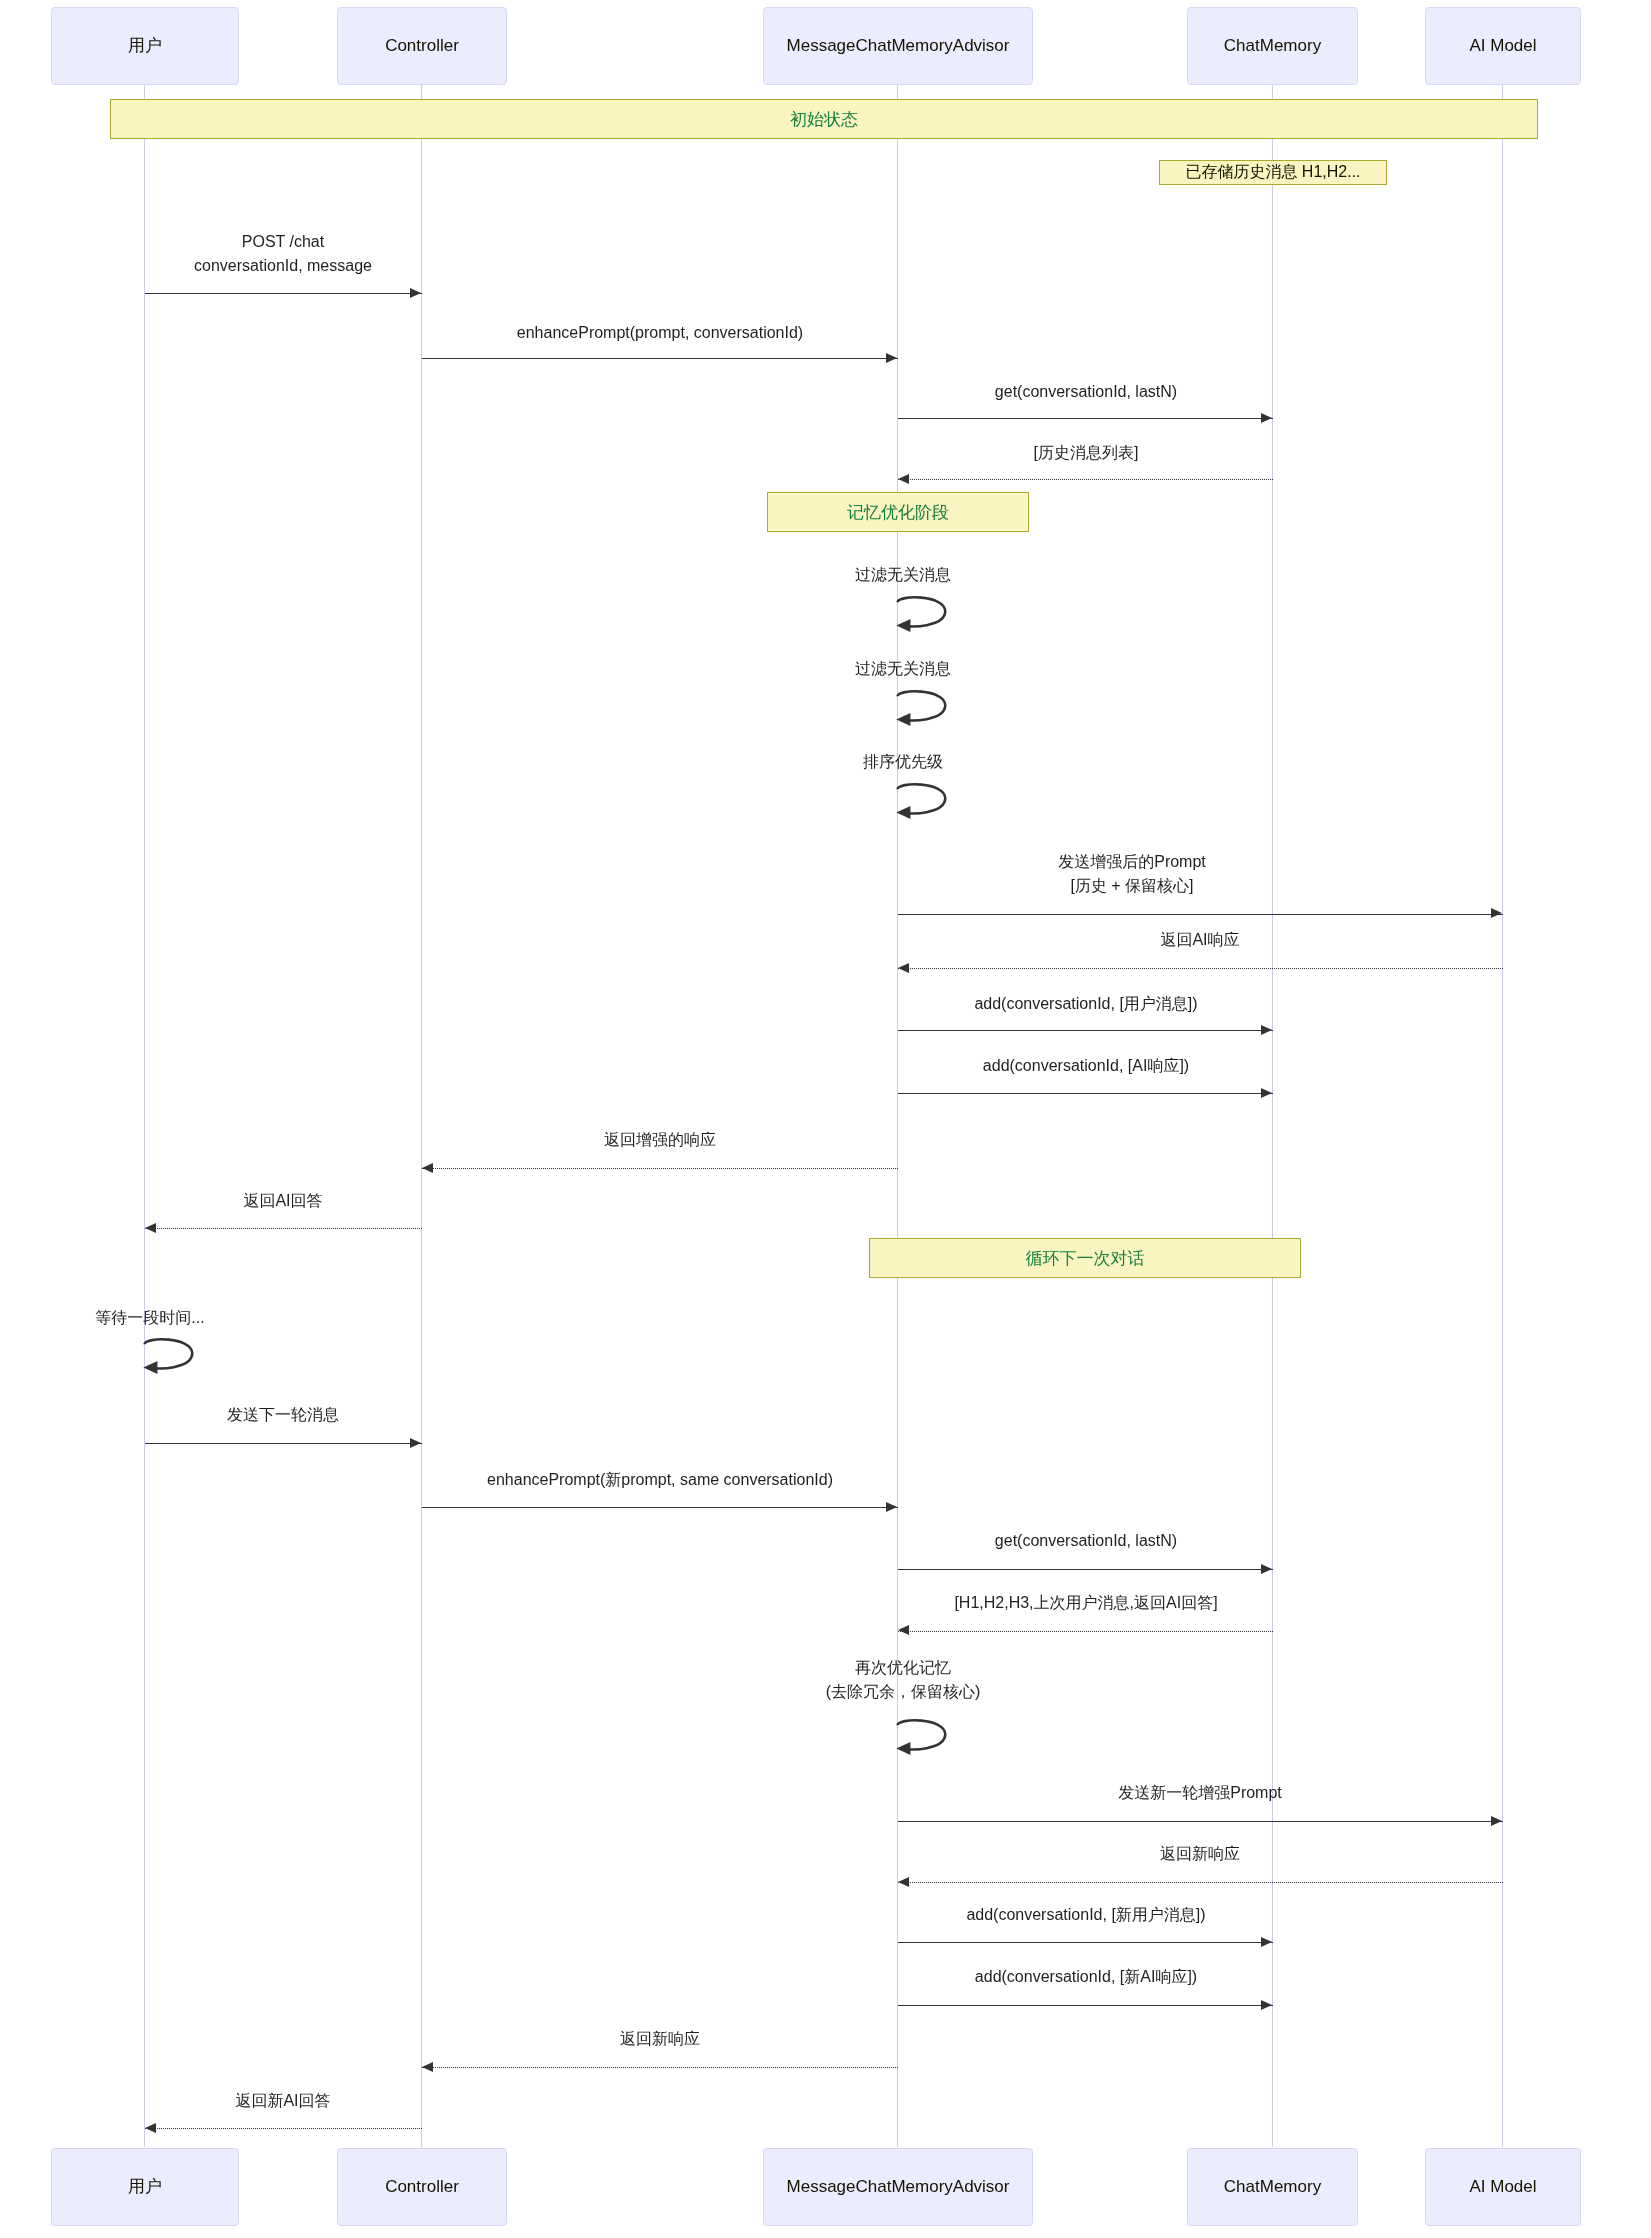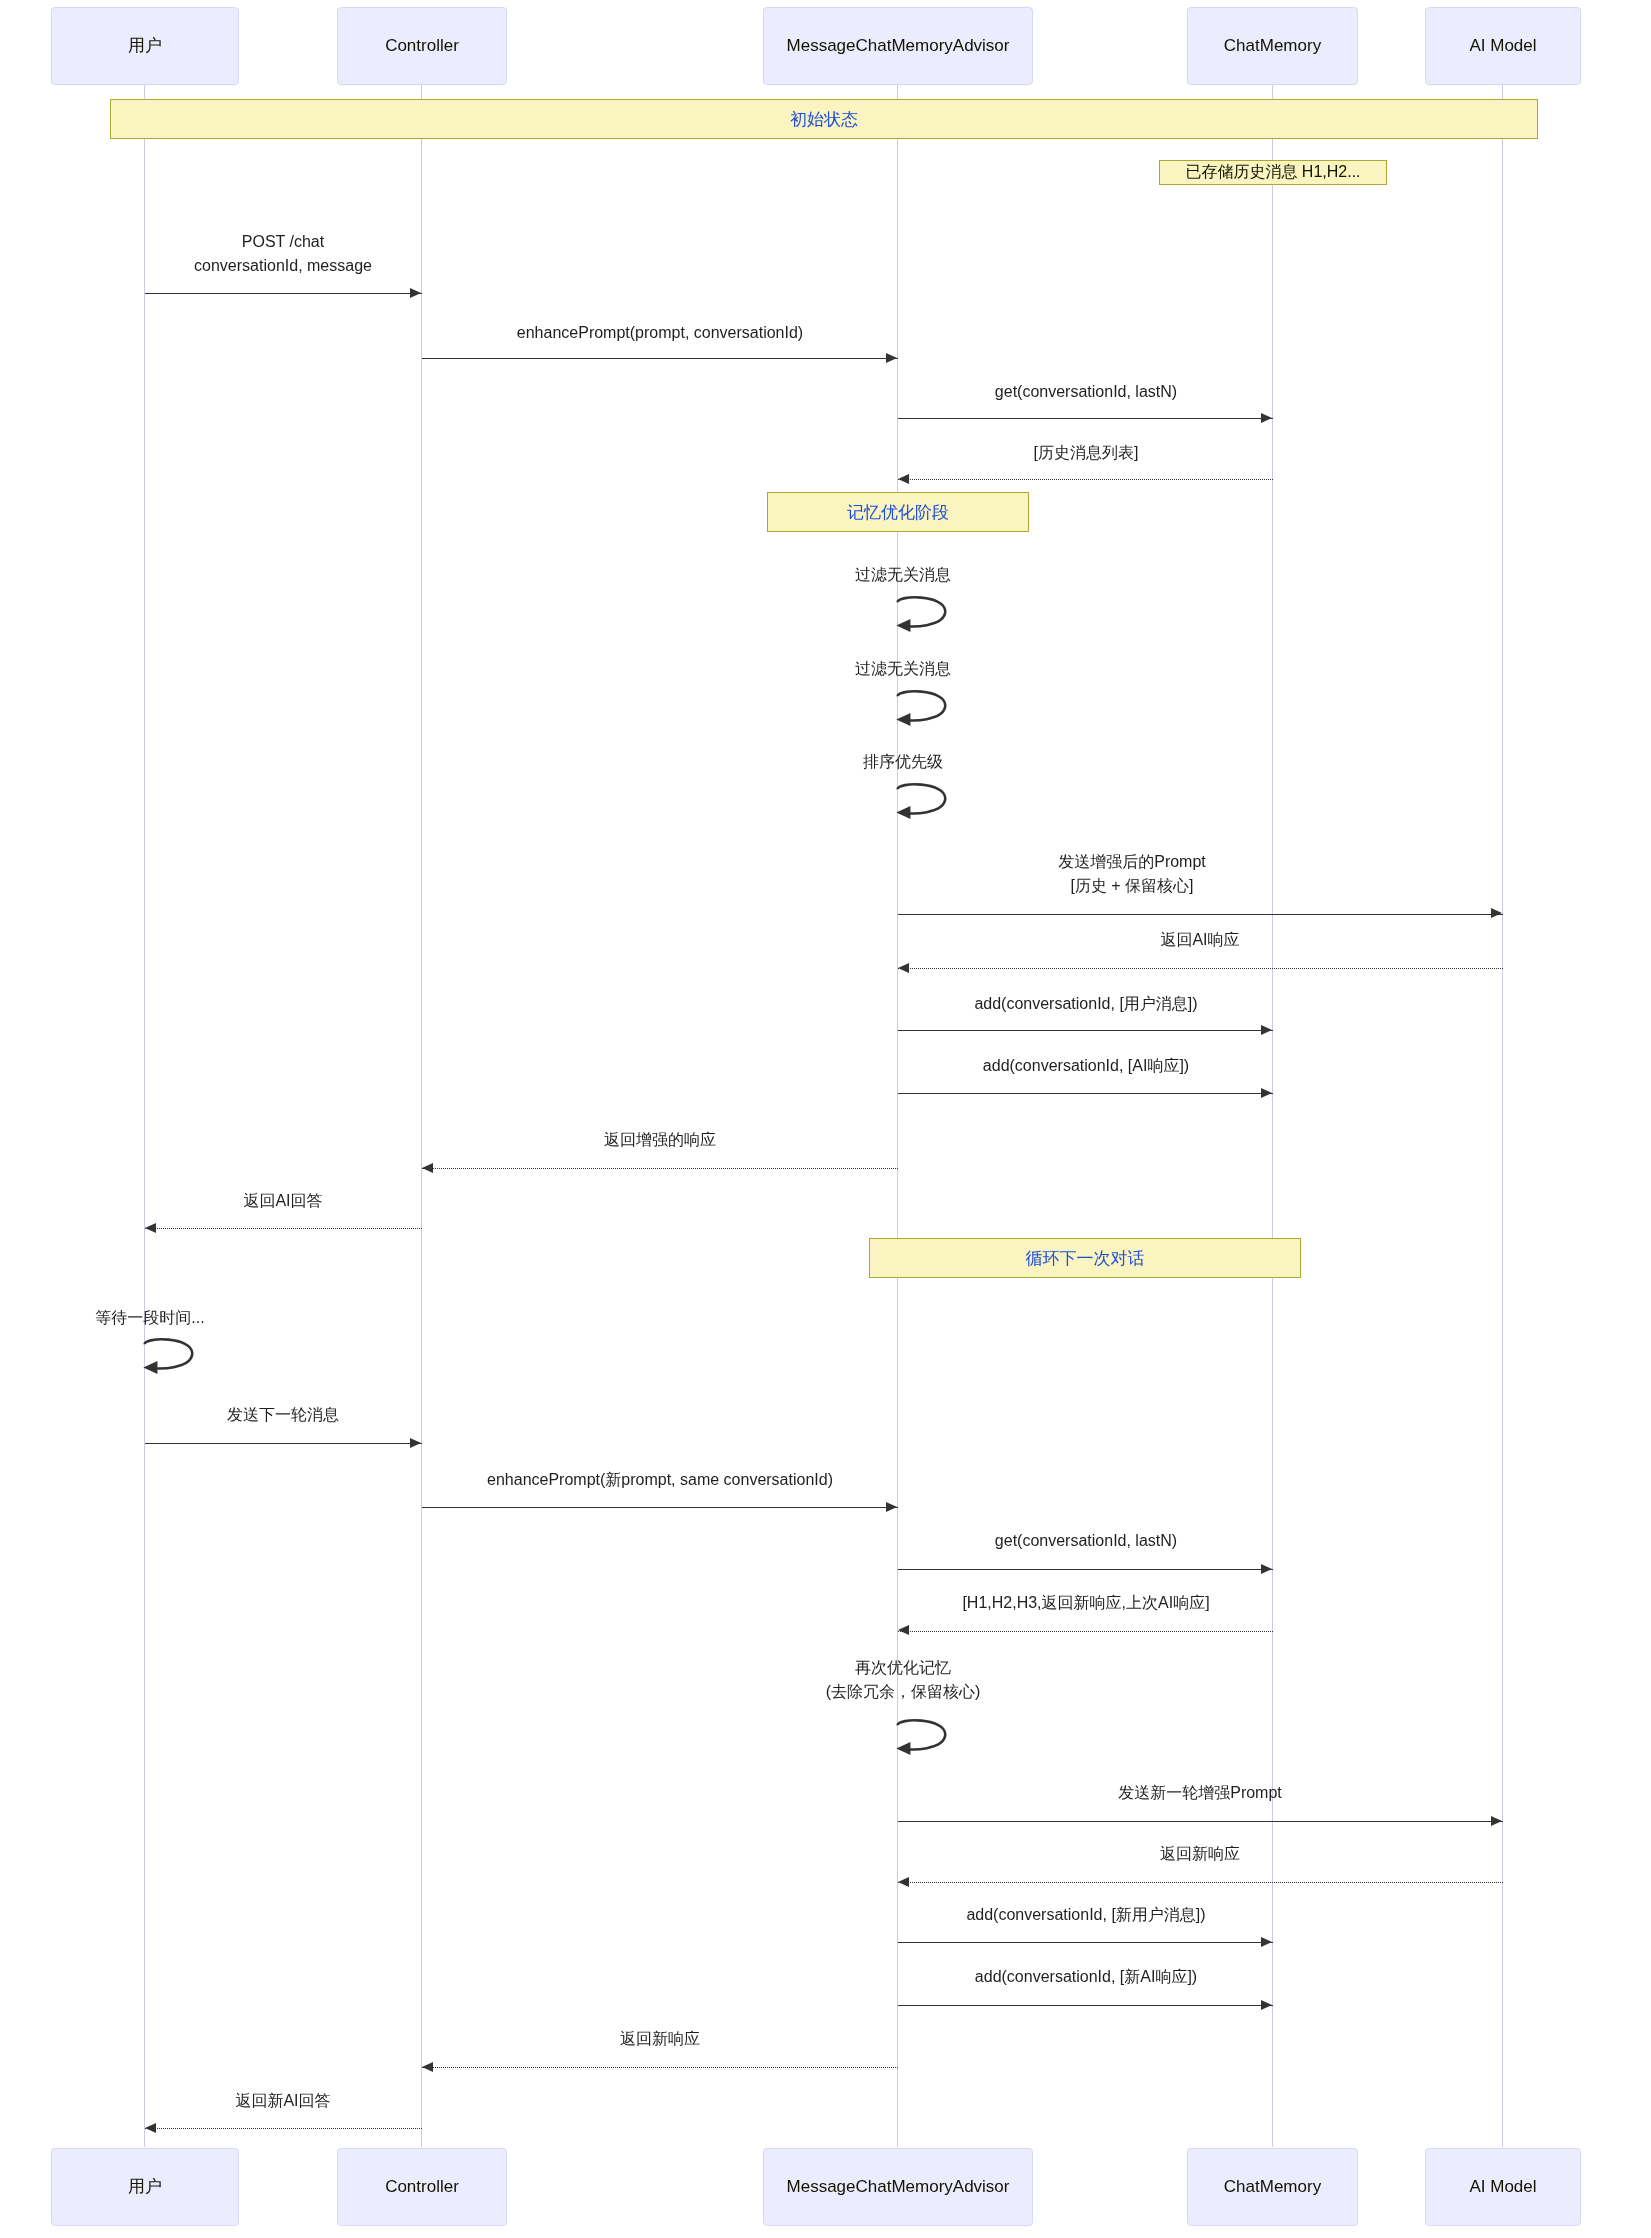--- a/index.html
+++ b/index.html
@@ -38,21 +38,21 @@
   }
   
   .phasebar{
     position:absolute;
     box-sizing:border-box;
     background:#FAF4C0;
     border:0.6px solid #AAAA33;
     display:flex;
     align-items:center;
     justify-content:center;
-    color:#1d4ed8;
+    color:#15803d;
     font-size:17px;
   }
   
   .note{
     position:absolute;
     box-sizing:border-box;
     background:#FAF4C0;
     border:0.6px solid #AAAA33;
     display:flex;
     align-items:center;
@@ -184,21 +184,21 @@
       </div>
       <div class="msg-label" style="top: 1403px; left: 283px;"><div>发送下一轮消息</div></div>
       <div class="arrow" style="left: 145px; width: 277px; top: 1443px;"></div>
       <div class="head right" style="top: 1438px; left: 410px;"></div>
       <div class="msg-label" style="top: 1468px; left: 660px;"><div>enhancePrompt(新prompt, same conversationId)</div></div>
       <div class="arrow" style="left: 422px; width: 476px; top: 1507px;"></div>
       <div class="head right" style="top: 1502px; left: 886px;"></div>
       <div class="msg-label" style="top: 1529px; left: 1086px;"><div>get(conversationId, lastN)</div></div>
       <div class="arrow" style="left: 898px; width: 375px; top: 1569px;"></div>
       <div class="head right" style="top: 1564px; left: 1261px;"></div>
-      <div class="msg-label" style="top: 1591px; left: 1086px;"><div>[H1,H2,H3,返回新响应,上次AI响应]</div></div>
+      <div class="msg-label" style="top: 1591px; left: 1086px;"><div>[H1,H2,H3,上次用户消息,返回AI回答]</div></div>
       <div class="arrow dotted" style="left: 898px; width: 375px; top: 1631px;"></div>
       <div class="head left" style="top: 1625px; left: 898px;"></div>
       <div class="msg-label" style="top: 1656px; left: 903px;"><div>再次优化记忆</div><div>(去除冗余，保留核心)</div></div>
       <div class="selfloop" style="left: 895px; top: 1716px;">
         <svg width="58" height="47" viewBox="0 0 90 72">
           <path d="M4 14 C 4 2, 78 2, 78 28 C 78 52, 22 54, 16 50" fill="none" stroke="#333333" stroke-width="4"></path>
           <polygon points="24,40 24,60 2,50" fill="#333333"></polygon>
         </svg>
       </div>
       <div class="msg-label" style="top: 1781px; left: 1200px;"><div>发送新一轮增强Prompt</div></div>

